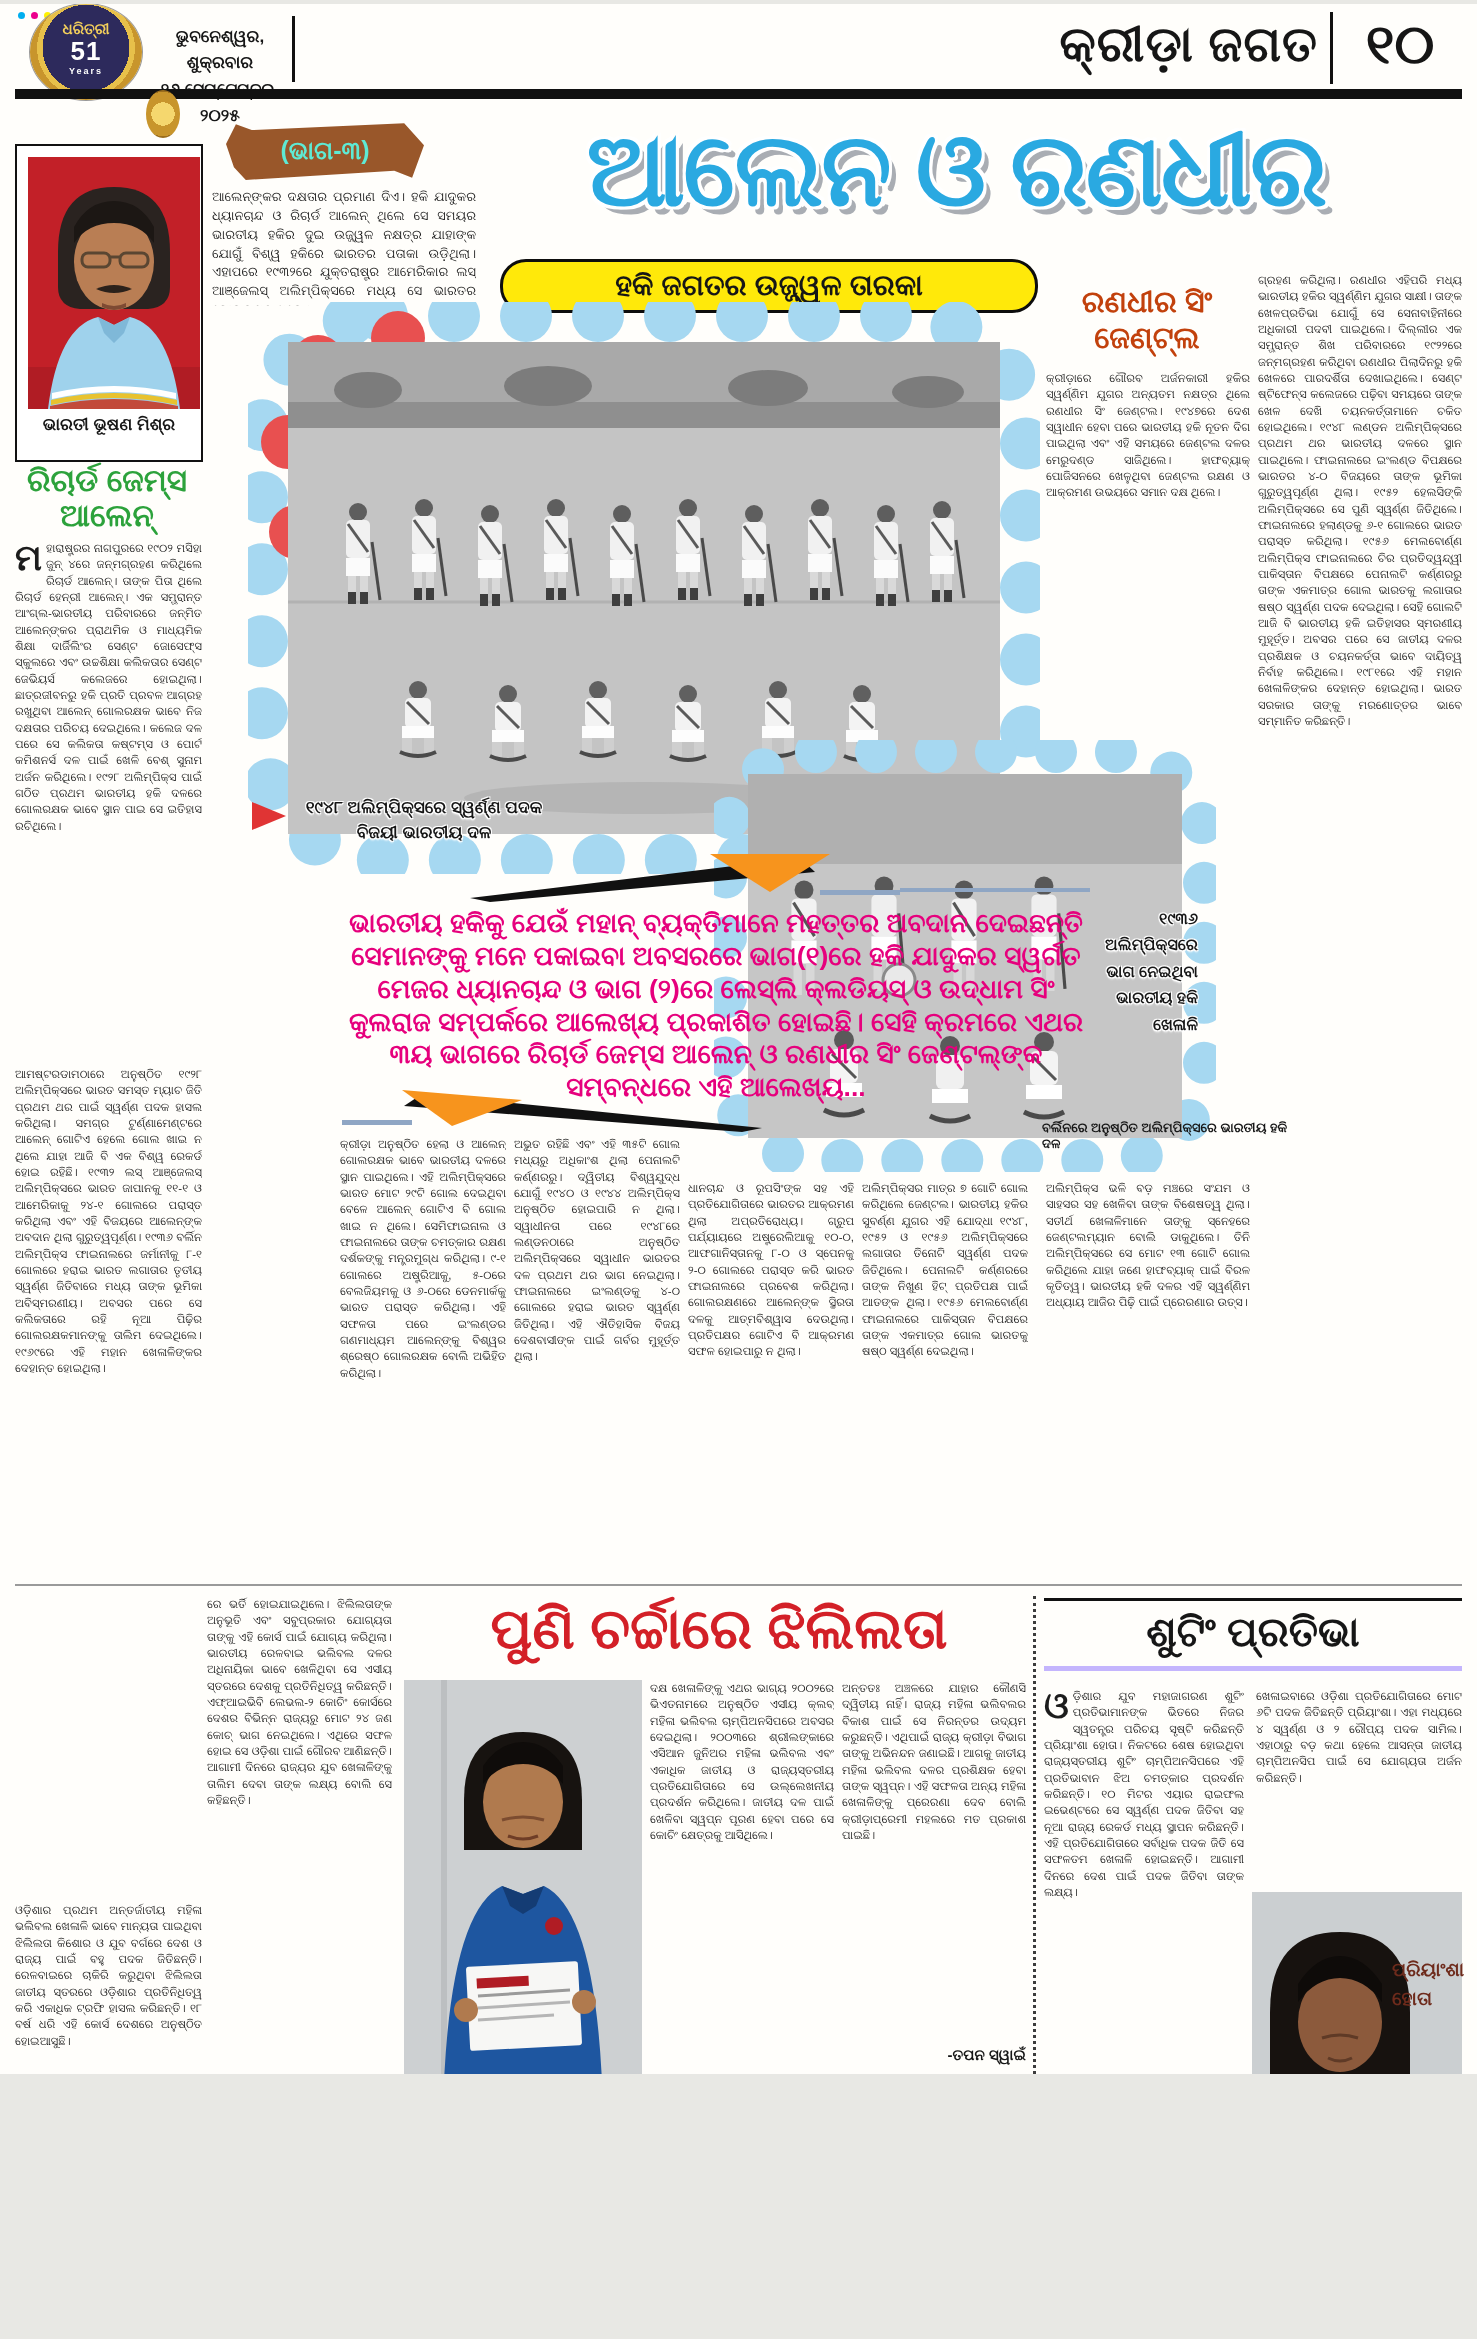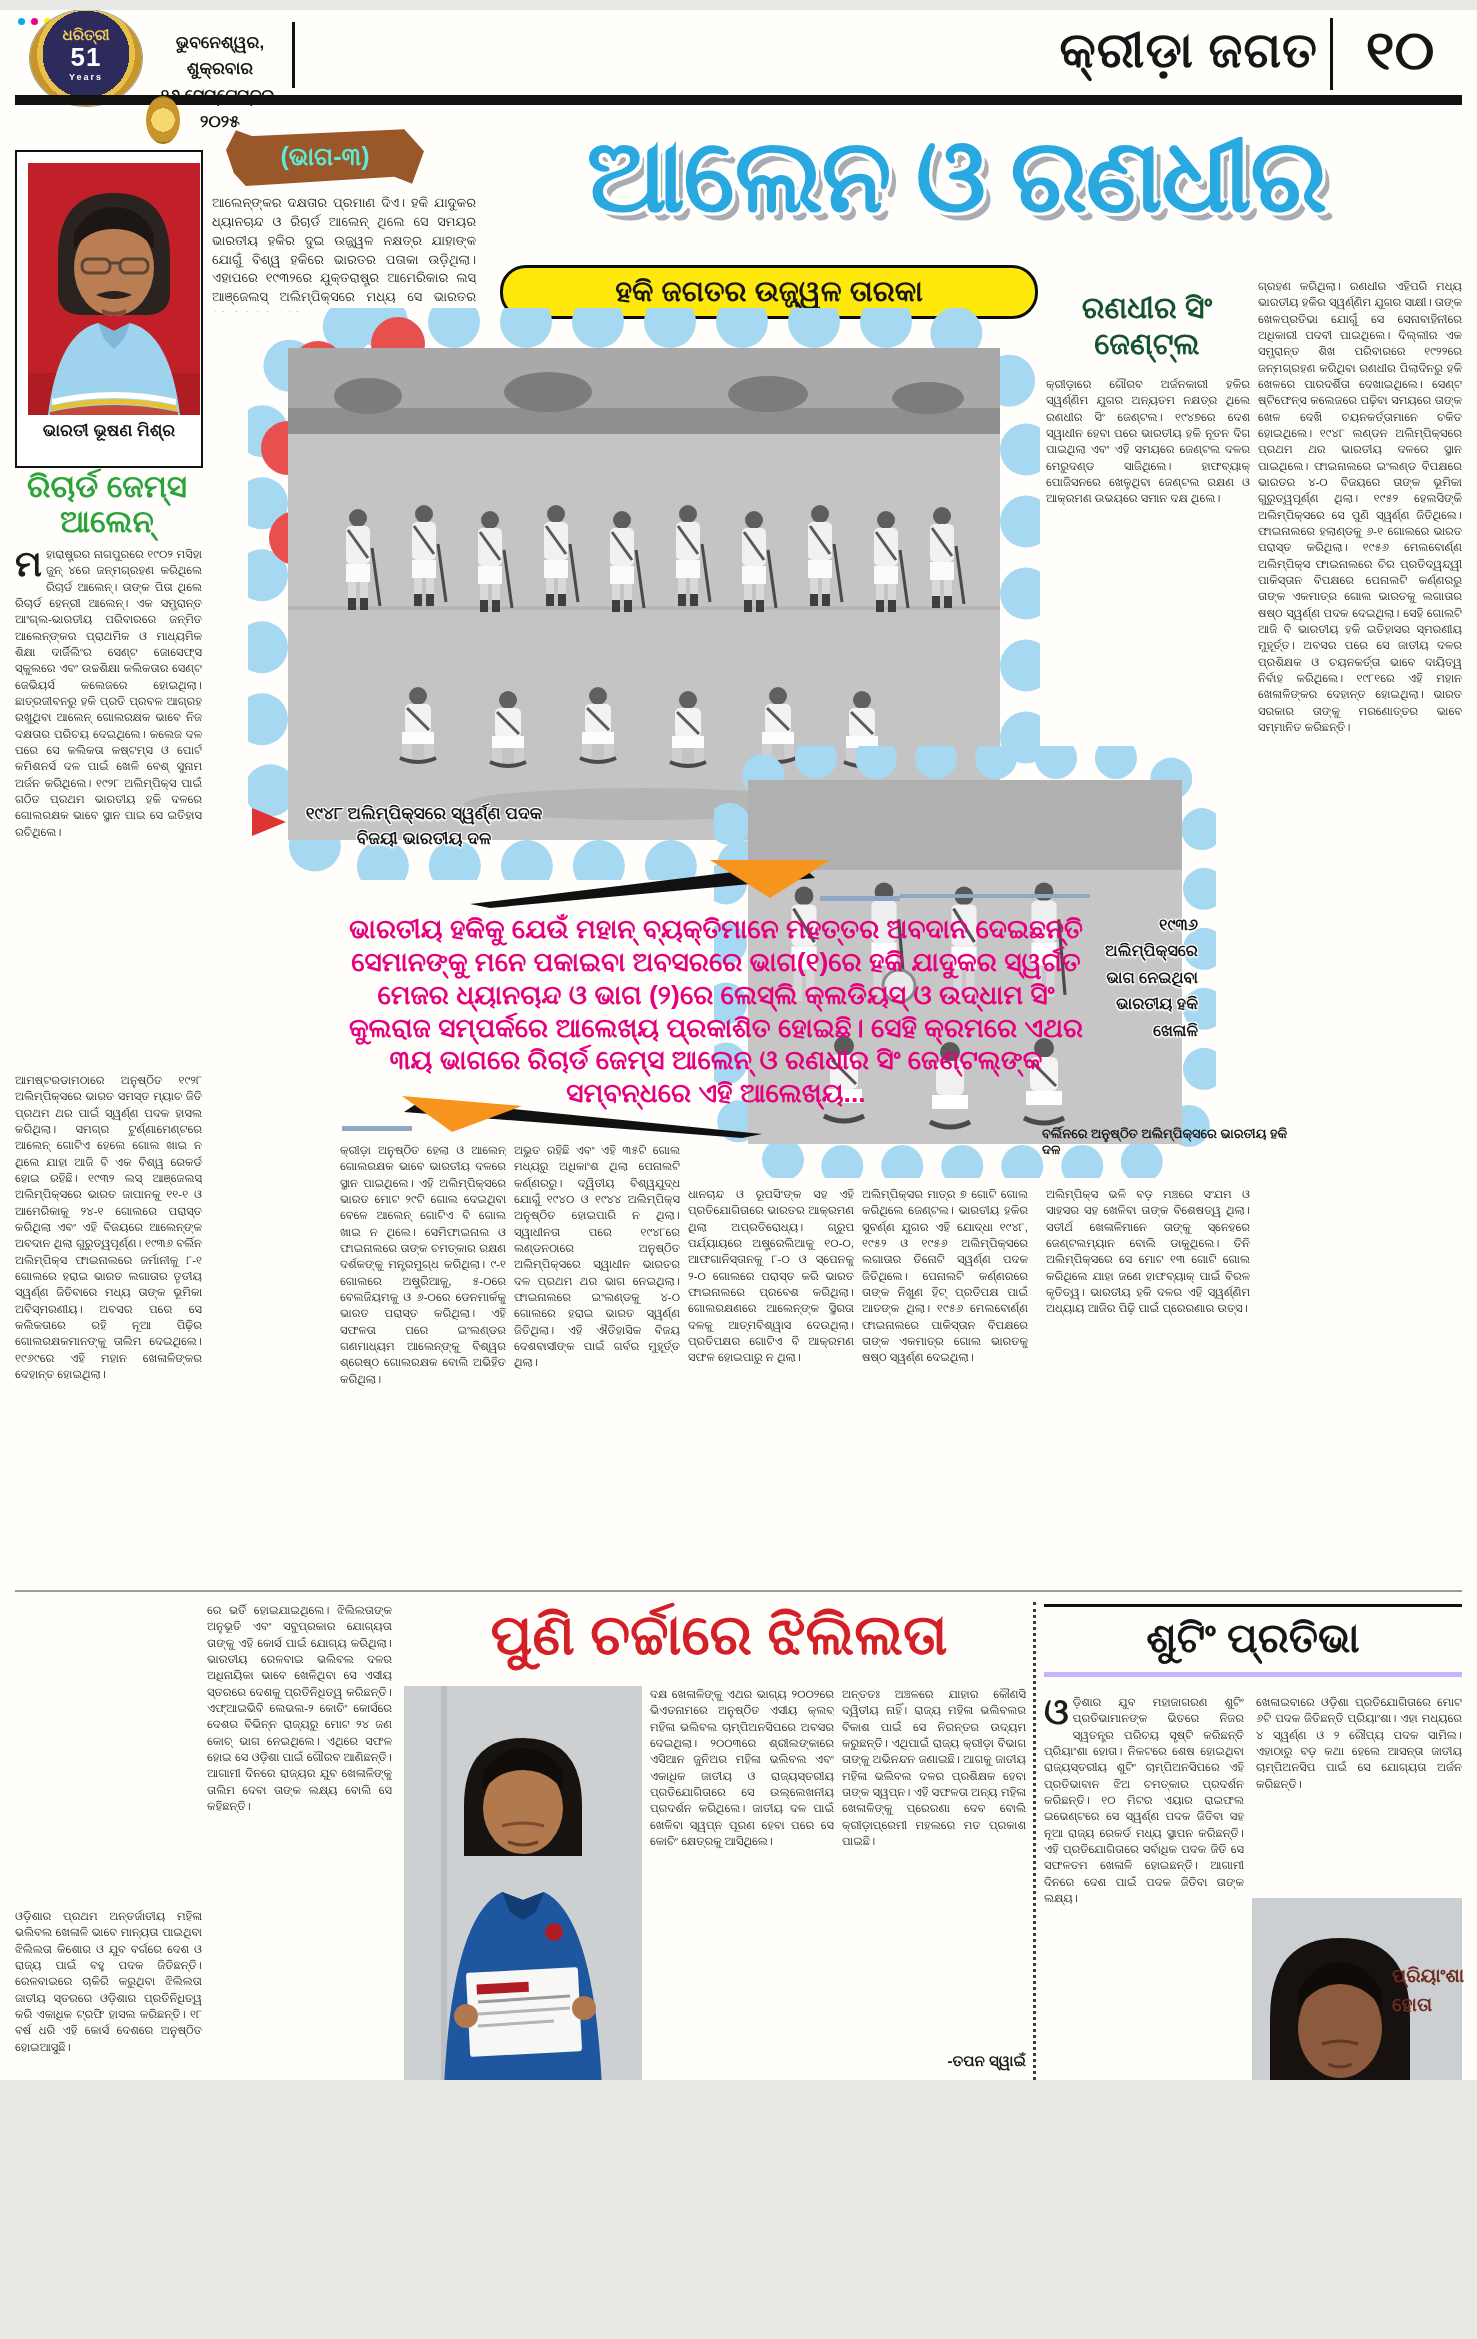--- a/index.html
+++ b/index.html
@@ -1,16 +1,16 @@
 <!DOCTYPE html>
 <html><head>
 <meta charset="utf-8">
 <style>
   html,body{margin:0;padding:0;background:#e8e8e4;}
-  #page{position:relative;width:1477px;height:2070px;background:#fffefb;margin:10px auto;
+  #page{position:relative;width:1477px;height:2070px;background:#fffefb;margin:4px auto;
         font-family:"Liberation Sans","DejaVu Sans",sans-serif;color:#161616;overflow:hidden;}
   .abs{position:absolute;}
   .coltxt{position:absolute;text-align:justify;font-size:11.5px;line-height:1.42;color:#1c1c1c;overflow:hidden;word-break:break-word;}
   .boldtxt{font-weight:bold;}
   .dropcap{float:left;font-size:36px;line-height:.9;font-weight:bold;padding:2px 4px 0 0;}
   .rule{position:absolute;background:#111;}
   .capshadow{text-shadow:-1px -1px 0 #fff,1px -1px 0 #fff,-1px 1px 0 #fff,1px 1px 0 #fff,0 2px 2px #fff;}
   
   .logo{position:absolute;left:30px;top:0px;width:112px;height:96px;border-radius:50%;
         background:radial-gradient(circle at 50% 46%,#2d2a5c 0 57%,#e7c04a 57% 64%,#c8952c 64% 86%,#b9b9b9 86% 93%,#ffffff 93%);
@@ -23,21 +23,21 @@
   .mast-page{position:absolute;left:1348px;top:8px;width:104px;text-align:center;font-size:55px;font-weight:800;}
   
   .ribbon{position:absolute;left:226px;top:118px;width:198px;height:58px;background:#99572a;
           clip-path:polygon(0 38%,5% 4%,13% 14%,90% 2%,100% 40%,94% 96%,85% 84%,10% 100%,4% 78%);
           display:flex;align-items:center;justify-content:center;color:#5eead4;font-size:25px;font-weight:bold;}
   .mainhead{position:absolute;left:436px;top:108px;width:1040px;text-align:center;font-size:102px;font-weight:800;color:#2aa9e1;letter-spacing:-2px;
             text-shadow:-3px -3px 0 #fff,3px -3px 0 #fff,-3px 3px 0 #fff,3px 3px 0 #fff,7px 8px 0 #a9adb3;}
   .subbanner{position:absolute;left:500px;top:255px;width:532px;height:48px;background:#ffe90a;border:3px solid #0d0d0d;border-radius:26px;
              display:flex;align-items:center;justify-content:center;font-size:29px;font-weight:800;}
   .greenhead{position:absolute;left:8px;top:460px;width:198px;text-align:center;color:#2ca23b;font-weight:800;font-size:31px;line-height:1.12;}
-  .navyhead{position:absolute;left:1038px;top:280px;width:218px;text-align:center;color:#14532d;font-weight:800;font-size:30px;line-height:1.2;}
+  .navyhead{position:absolute;left:1038px;top:280px;width:218px;text-align:center;color:#c2410c;font-weight:800;font-size:30px;line-height:1.2;}
   .redhead{position:absolute;left:412px;top:1592px;width:614px;text-align:center;color:#d32027;font-weight:800;font-size:56px;}
   .shoothead{position:absolute;left:1044px;top:1594px;width:418px;text-align:center;font-weight:800;font-size:41px;
              border-top:3px solid #111;border-bottom:5px solid #c4b5fd;padding:8px 0 10px;}
   .pullquote{position:absolute;left:342px;top:903px;width:748px;text-align:center;color:#e6007d;font-weight:800;font-size:26.5px;line-height:1.24;}
   .authorbox{position:absolute;left:15px;top:140px;width:188px;height:318px;border:2px solid #111;background:#fff;padding:11px;box-sizing:border-box;}
   .authorcap{width:100%;text-align:center;font-weight:bold;font-size:17px;margin-top:6px;}
   .cloud{position:absolute;}
   .photocap1{position:absolute;left:290px;top:792px;width:268px;text-align:center;font-weight:bold;font-size:17px;line-height:1.45;}
   .photocap2{position:absolute;left:1086px;top:902px;width:112px;text-align:right;font-weight:bold;font-size:16px;line-height:1.65;}
   .subcap2{position:absolute;left:1042px;top:1116px;width:252px;font-weight:bold;font-size:13px;}

